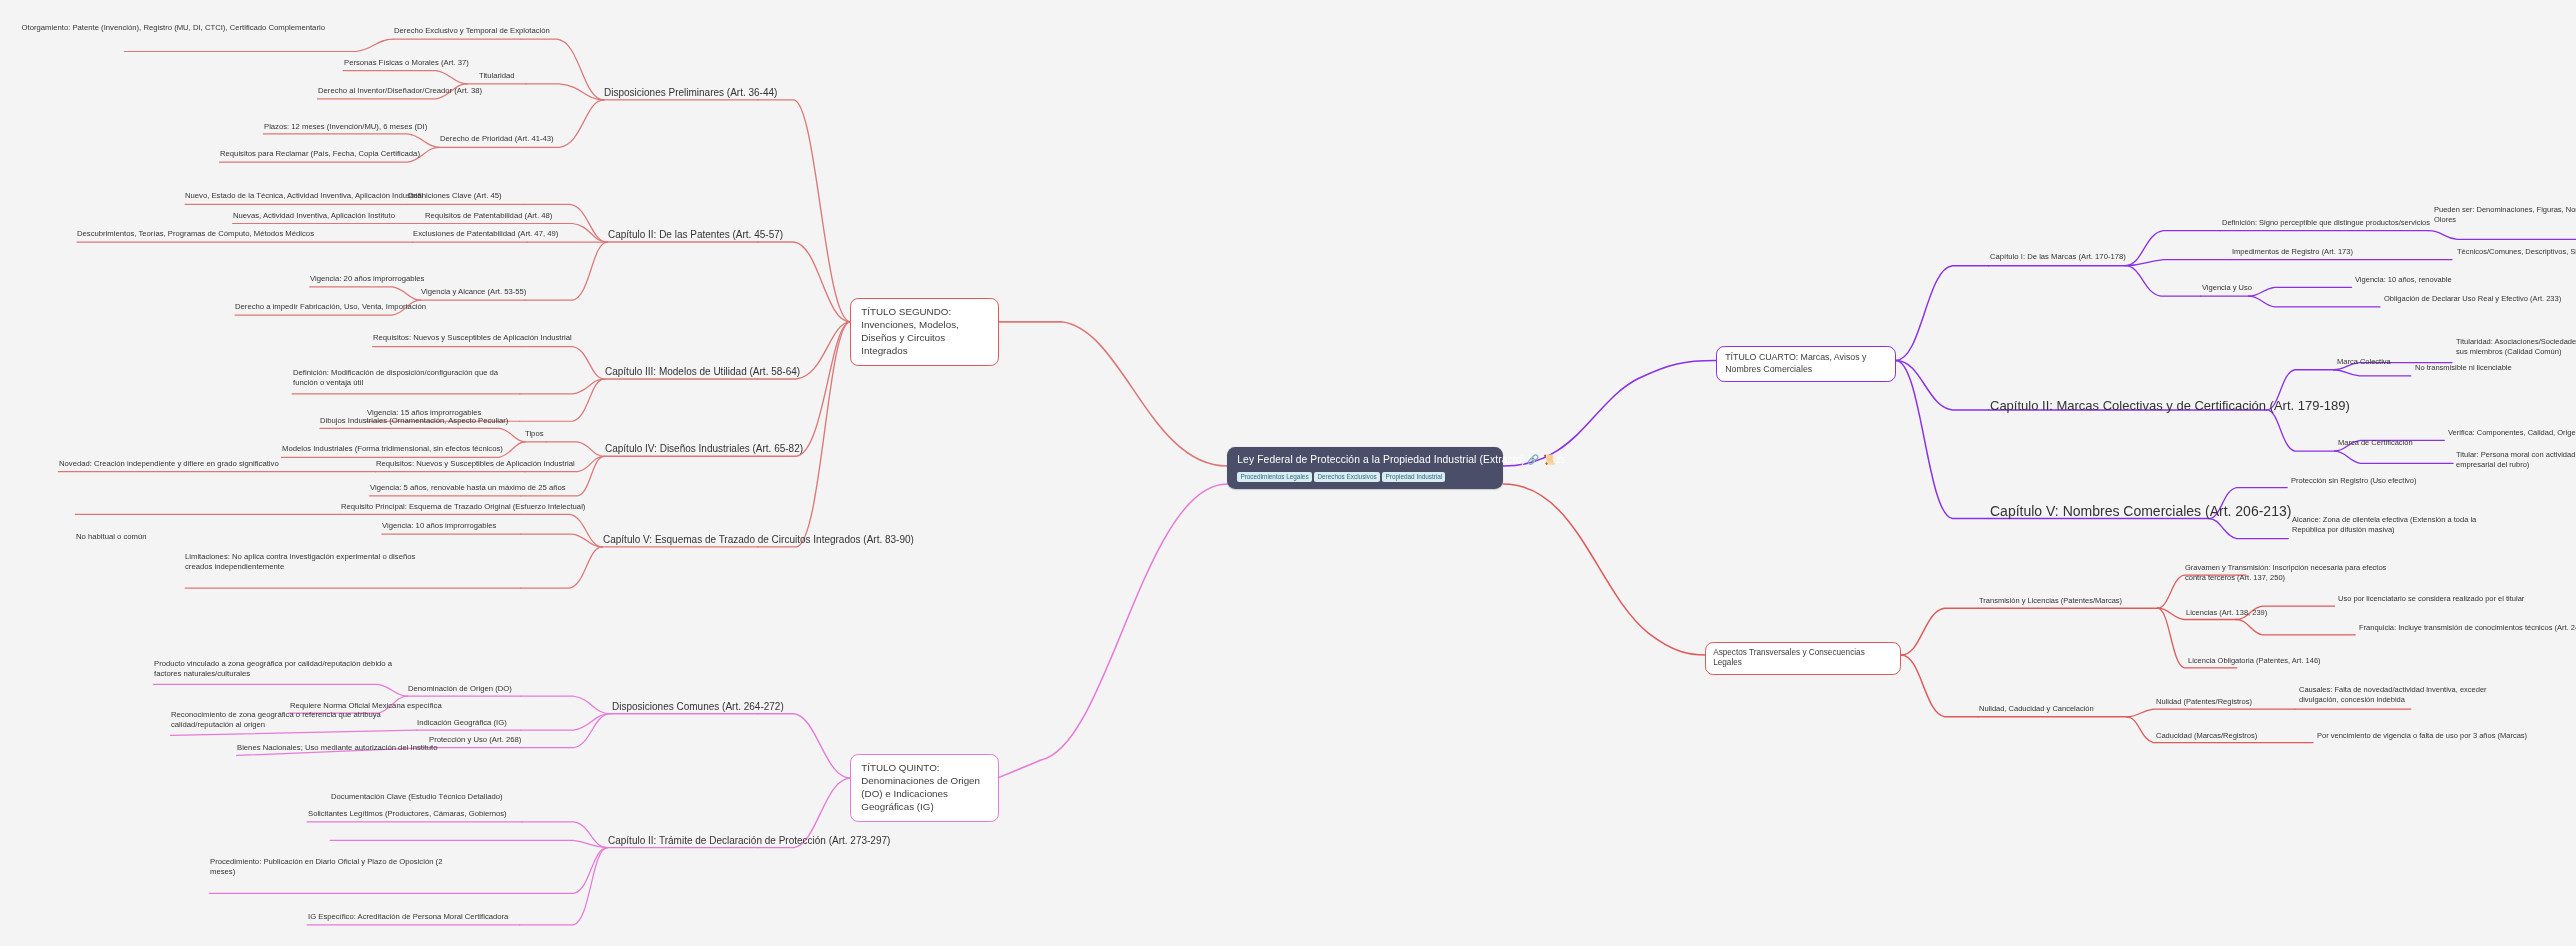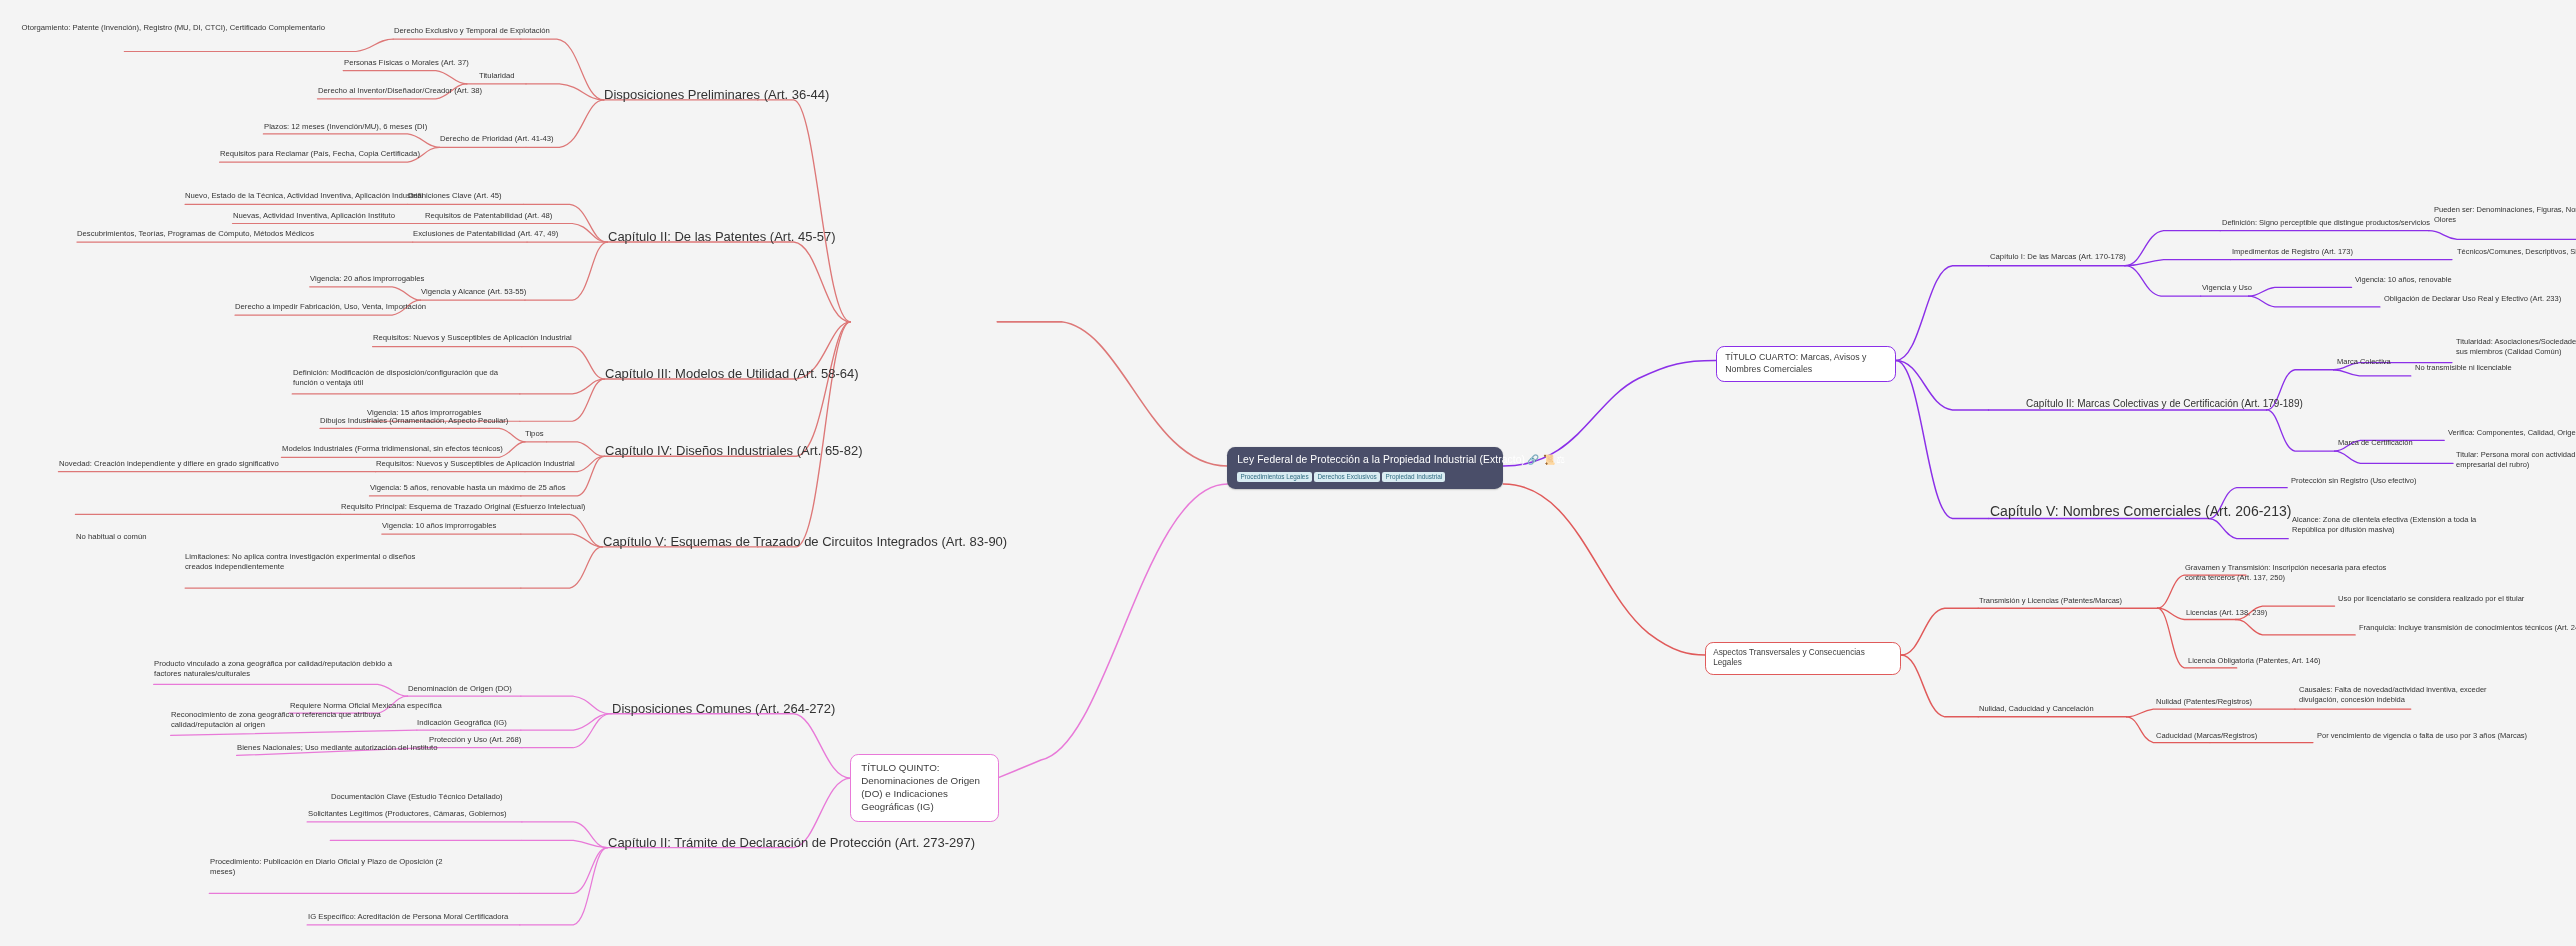--- a/index.html
+++ b/index.html
@@ -31,21 +31,21 @@
   }
   
   .leaf{
     font-size:7.7px;
     color:#333333;
     padding:0 1px 3.1px 1px;
   }
   .leaf.sm{font-size:7.5px;}
   
   .branch{
-    font-size:13px;
+    font-size:10px;
     color:#333333;
     padding:0 1px 3.6px 1px;
   }
   
   .boxnode{
     border-radius:8.2px;
     background:#ffffff;
     border:1.5px solid #dd7777;
     padding:7.2px 10.3px;
     font-size:9.8px;
@@ -252,20 +252,21 @@
 
   <div id="root-node">
     <span id="root-title"><span>Ley Federal de Protección a la Propiedad Industrial (Extracto)</span><span id="root-emoji" class="root-icon">🔗 📜⚖</span></span>
     <div id="root-tags">
       <span class="tag">Procedimientos Legales</span>
       <span class="tag">Derechos Exclusivos</span>
       <span class="tag">Propiedad Industrial</span>
     </div>
   </div>
 
+  <div class="node boxnode red" style="left:850px;top:298px;width:149px;">TÍTULO SEGUNDO: Invenciones, Modelos, Diseños y Circuitos Integrados</div>
   <div class="node boxnode pink" style="left:850px;top:754px;width:149px;">TÍTULO QUINTO: Denominaciones de Origen (DO) e Indicaciones Geográficas (IG)</div>
   <div class="node boxnode purple" style="left:1716px;top:346px;width:180px;font-size:8.8px;padding:5.2px 8.2px;">TÍTULO CUARTO: Marcas, Avisos y Nombres Comerciales</div>
   <div class="node boxnode red" style="left:1705px;top:642px;width:196px;font-size:8.2px;padding:4.6px 7.2px;">Aspectos Transversales y Consecuencias Legales</div>
 
   <div class="node branch" style="left:603px;top:86px;">Disposiciones Preliminares (Art. 36-44)</div>
   <div class="node branch" style="left:607px;top:228px;">Capítulo II: De las Patentes (Art. 45-57)</div>
   <div class="node branch" style="left:604px;top:365px;">Capítulo III: Modelos de Utilidad (Art. 58-64)</div>
   <div class="node branch" style="left:604px;top:442px;">Capítulo IV: Diseños Industriales (Art. 65-82)</div>
   <div class="node branch" style="left:602px;top:533px;">Capítulo V: Esquemas de Trazado de Circuitos Integrados (Art. 83-90)</div>
 
@@ -314,21 +315,21 @@
   <div class="node leaf" style="left:289px;top:701px;">Requiere Norma Oficial Mexicana específica</div>
   <div class="node leaf" style="left:170px;top:710px;width:234px;">Reconocimiento de zona geográfica o referencia que atribuya calidad/reputación al origen</div>
   <div class="node leaf" style="left:236px;top:743px;">Bienes Nacionales; Uso mediante autorización del Instituto</div>
 
   <div class="node leaf" style="left:307px;top:809px;">Solicitantes Legítimos (Productores, Cámaras, Gobiernos)</div>
   <div class="node leaf" style="left:330px;top:792px;">Documentación Clave (Estudio Técnico Detallado)</div>
   <div class="node leaf" style="left:209px;top:857px;width:247px;">Procedimiento: Publicación en Diario Oficial y Plazo de Oposición (2 meses)</div>
   <div class="node leaf" style="left:307px;top:912px;">IG Específico: Acreditación de Persona Moral Certificadora</div>
 
   <div class="node branch sm" style="left:1989px;top:252px;font-size:7.7px;">Capítulo I: De las Marcas (Art. 170-178)</div>
-  <div class="node branch sm" style="left:1989px;top:397px;font-size:10px;margin-left:36px;">Capítulo II: Marcas Colectivas y de Certificación (Art. 179-189)</div>
+  <div class="node branch sm" style="left:1989px;top:397px;font-size:13px;">Capítulo II: Marcas Colectivas y de Certificación (Art. 179-189)</div>
   <div class="node branch sm" style="left:1989px;top:502px;font-size:14px;">Capítulo V: Nombres Comerciales (Art. 206-213)</div>
 
   <div class="node leaf sm" style="left:2221px;top:218px;">Definición: Signo perceptible que distingue productos/servicios</div>
   <div class="node leaf sm" style="left:2231px;top:247px;">Impedimentos de Registro (Art. 173)</div>
   <div class="node leaf sm" style="left:2201px;top:283px;">Vigencia y Uso</div>
   <div class="node leaf sm" style="left:2433px;top:205px;width:242px;">Pueden ser: Denominaciones, Figuras, Nombres Comerciales, Sonidos, Olores</div>
   <div class="node leaf sm" style="left:2456px;top:247px;">Técnicos/Comunes, Descriptivos, Signos Oficiales, Mala Fe</div>
   <div class="node leaf sm" style="left:2354px;top:275px;">Vigencia: 10 años, renovable</div>
   <div class="node leaf sm" style="left:2383px;top:294px;">Obligación de Declarar Uso Real y Efectivo (Art. 233)</div>
 

